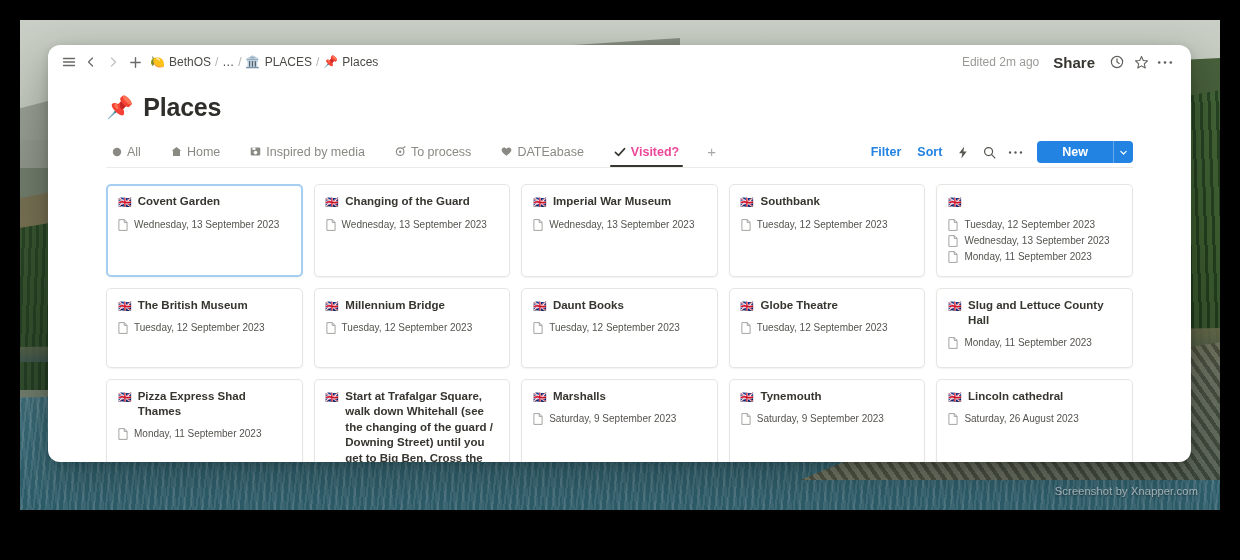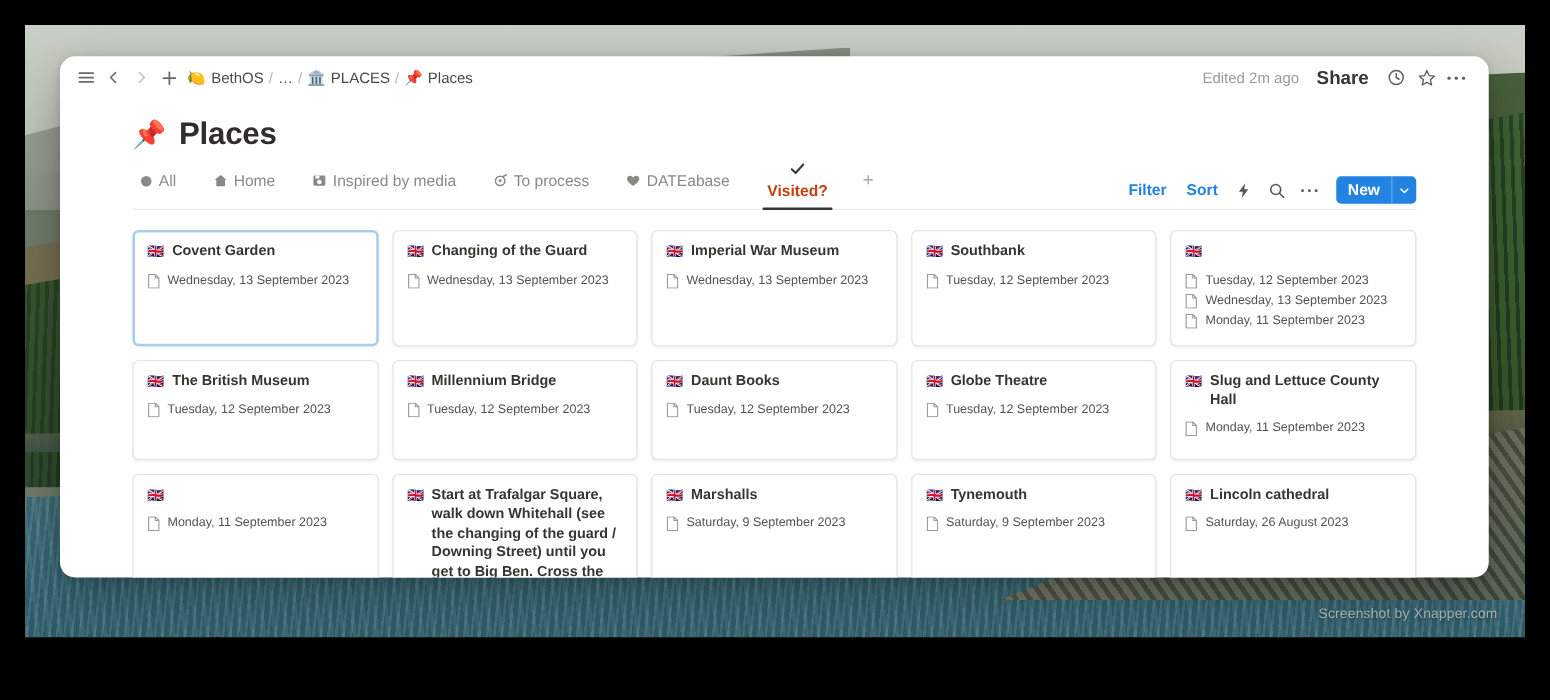--- a/index.html
+++ b/index.html
@@ -148,40 +148,40 @@
   }
   .tabs { display: flex; align-items: center; gap: 18px; }
   .tab {
     display: flex; align-items: center; gap: 5px;
     font-size: 12.5px; color: #8a8984;
     padding: 0 6px 7px 6px;
     white-space: nowrap;
     position: relative;
   }
   .tab .ti { display: flex; align-items: center; color: #8a8984; }
-  .tab.active { color: #c2410c; font-weight: 700; flex-direction: column; }
+  .tab.active { color: #ec4899; font-weight: 700; }
   .tab.active .ti { color: #37352f; }
   .tab.active::after {
     content: ""; position: absolute; left: 2px; right: 2px; bottom: -1px;
     height: 2px; background: #37352f; border-radius: 1px;
   }
   .tab-add { color: #a9a8a4; font-size: 15px; padding: 0 6px 7px 4px; }
 
   .vb-right { display: flex; align-items: center; gap: 2px; margin-left: auto; padding-bottom: 4px; }
   .vb-link { color: #2383e2; font-size: 12.5px; font-weight: 600; padding: 3px 7px; }
   .vb-icon { width: 24px; height: 22px; display: flex; align-items: center; justify-content: center; color: #585751; }
   #new-button {
     display: flex; align-items: stretch;
     background: #2383e2; color: #fff;
     border-radius: 4px; height: 22px;
     margin-left: 8px;
     font-size: 12.5px; font-weight: 700;
     overflow: hidden;
   }
-  #new-button .nb-label { padding: 0 9px; display: flex; align-items: center; }
+  #new-button .nb-label { padding: 0 25px; display: flex; align-items: center; }
   #new-button .nb-caret {
     width: 20px; display: flex; align-items: center; justify-content: center;
     border-left: 1px solid rgba(255,255,255,.3);
   }
 
   
   #gallery {
     display: grid;
     grid-template-columns: repeat(5, 1fr);
     gap: 11px;
@@ -578,20 +578,21 @@
                   <path d="M0.9 0.6 H6.2 L9.1 3.4 V11.4 H0.9 Z" fill="#fff" stroke="currentColor" stroke-width="0.9" stroke-linejoin="round"></path>
                   <polyline points="6.2,0.6 6.2,3.4 9.1,3.4" fill="none" stroke="currentColor" stroke-width="0.9" stroke-linejoin="round"></polyline>
                 </svg>
               </span>
               <span>Monday, 11 September 2023</span>
             </div>
           </div>
           <div class="card r3">
             <div class="card-title">
               <span class="flag">🇬🇧</span>
+              <span>Pizza Express Shad Thames</span>
             </div>
             <div class="card-prop">
               <span class="pi">
                 <svg width="10" height="12" viewBox="0 0 10 12">
                   <path d="M0.9 0.6 H6.2 L9.1 3.4 V11.4 H0.9 Z" fill="#fff" stroke="currentColor" stroke-width="0.9" stroke-linejoin="round"></path>
                   <polyline points="6.2,0.6 6.2,3.4 9.1,3.4" fill="none" stroke="currentColor" stroke-width="0.9" stroke-linejoin="round"></polyline>
                 </svg>
               </span>
               <span>Monday, 11 September 2023</span>
             </div>

